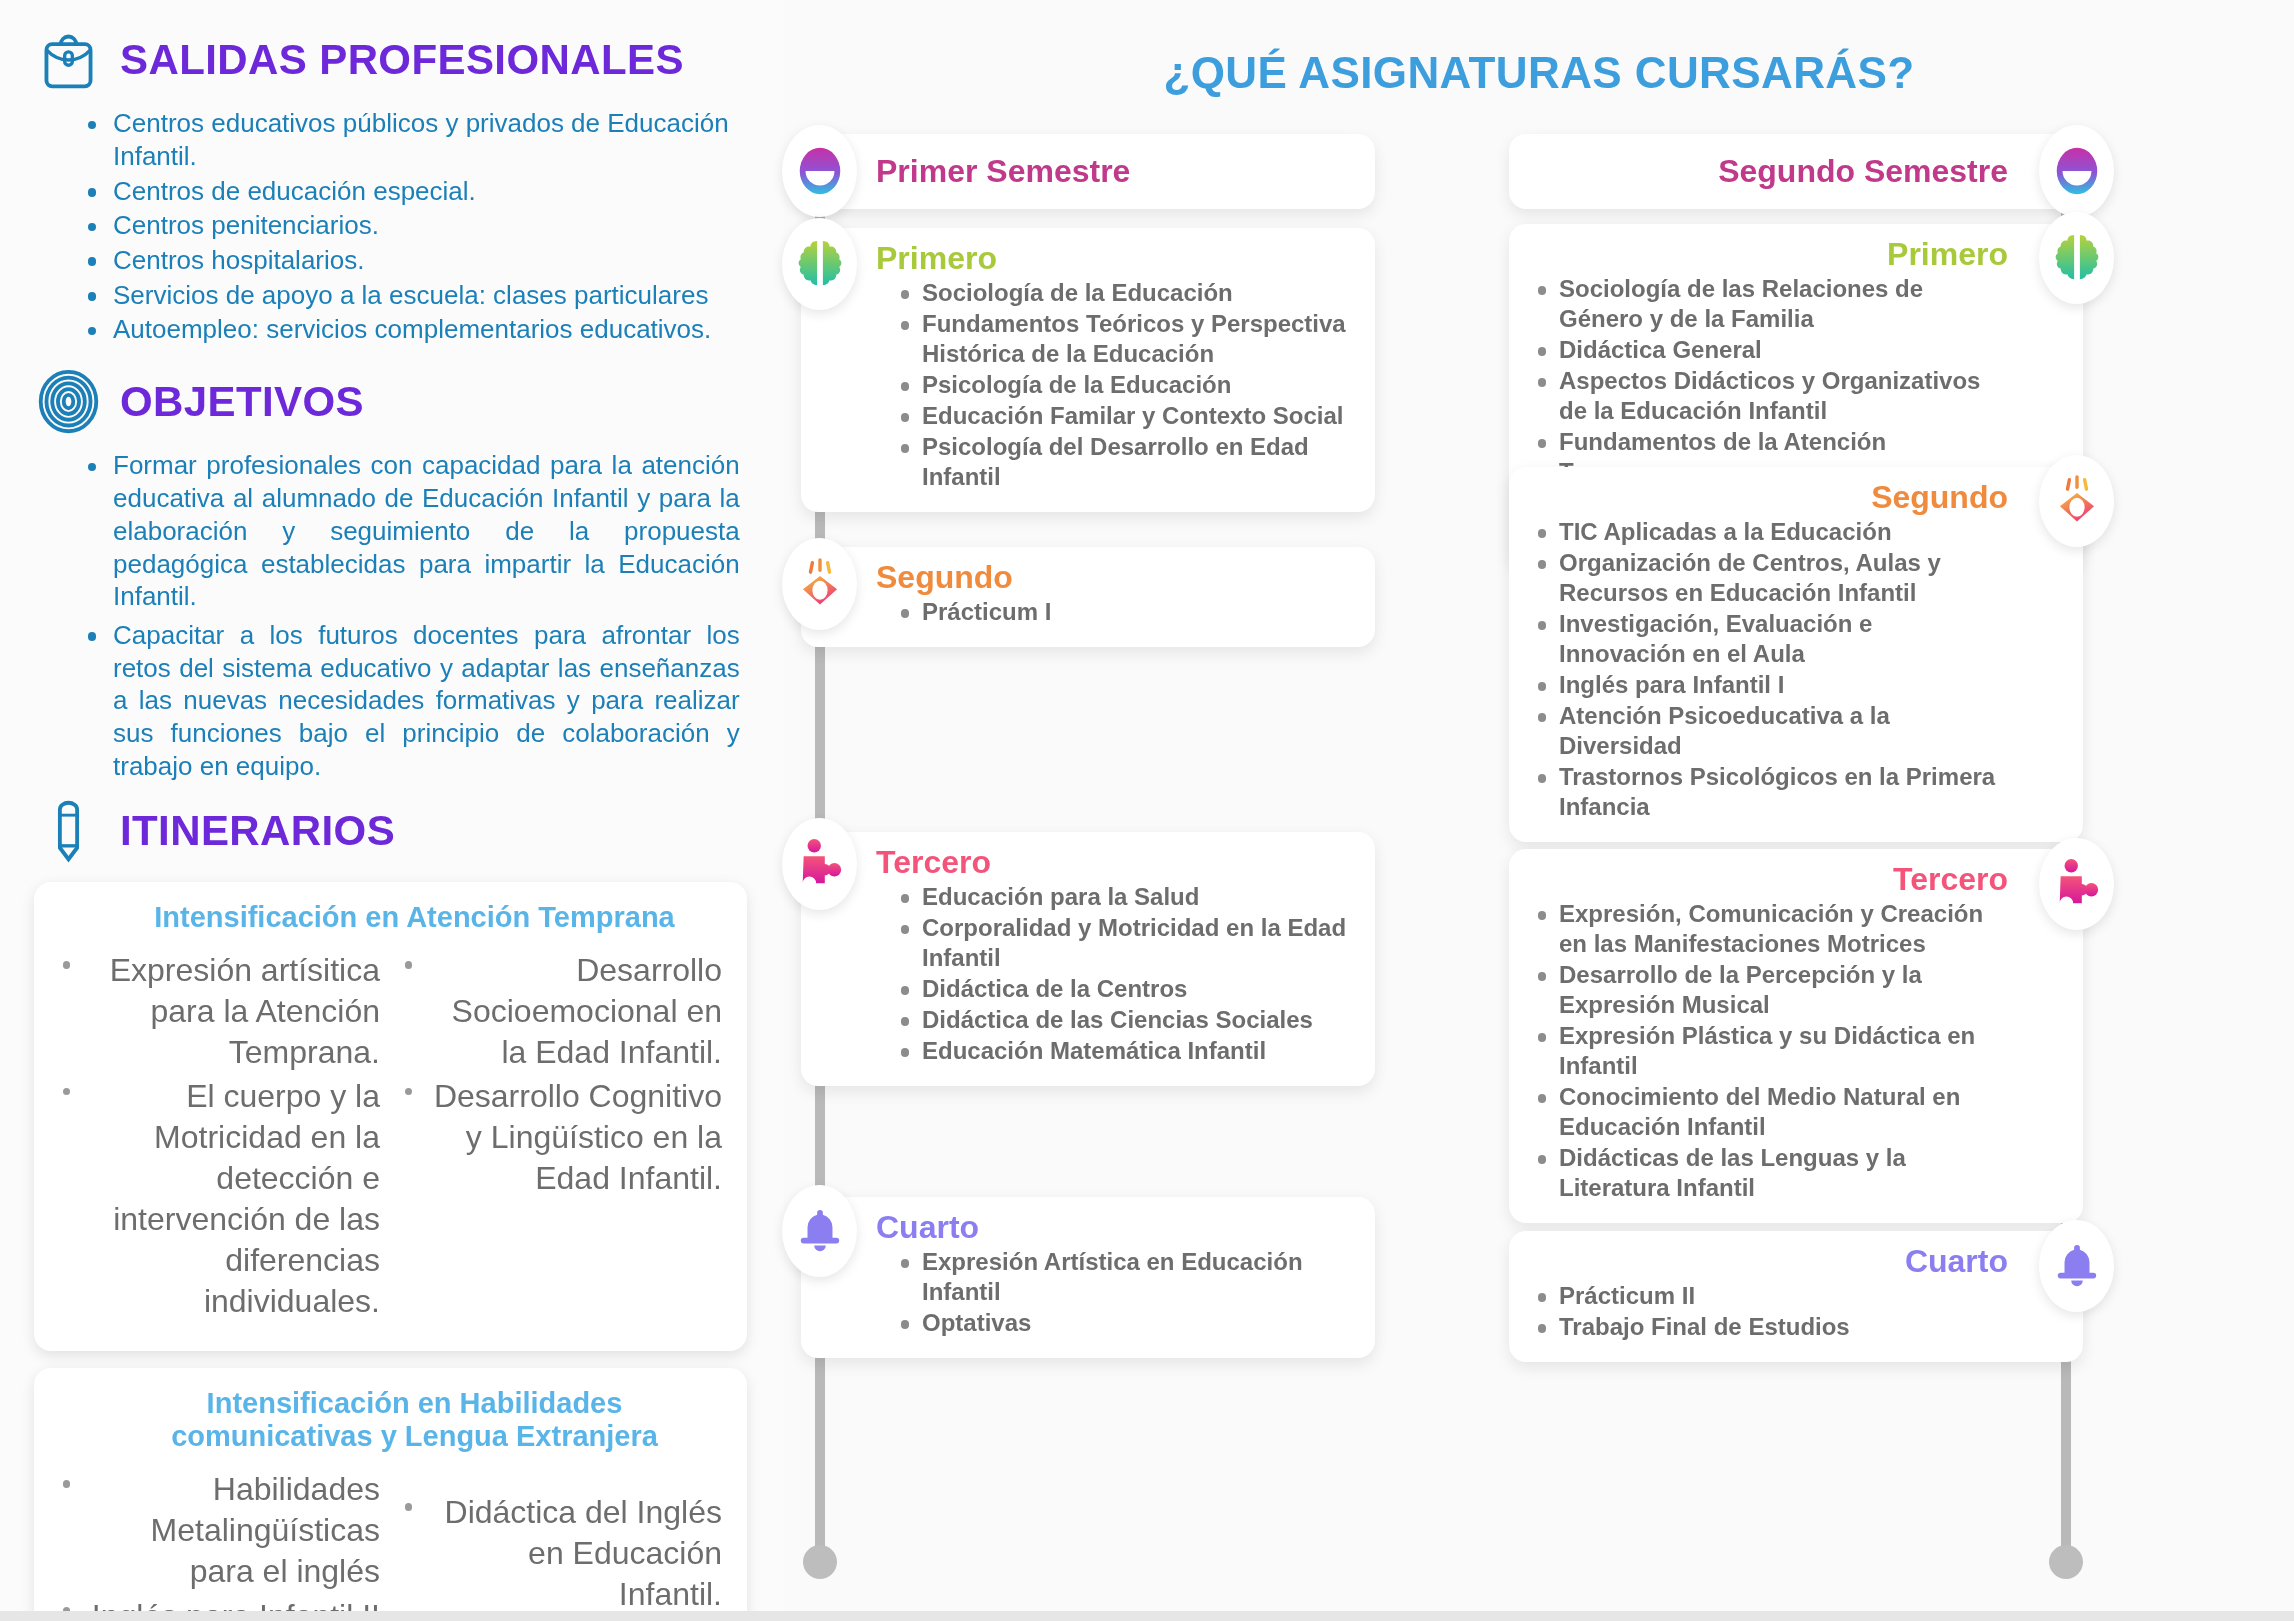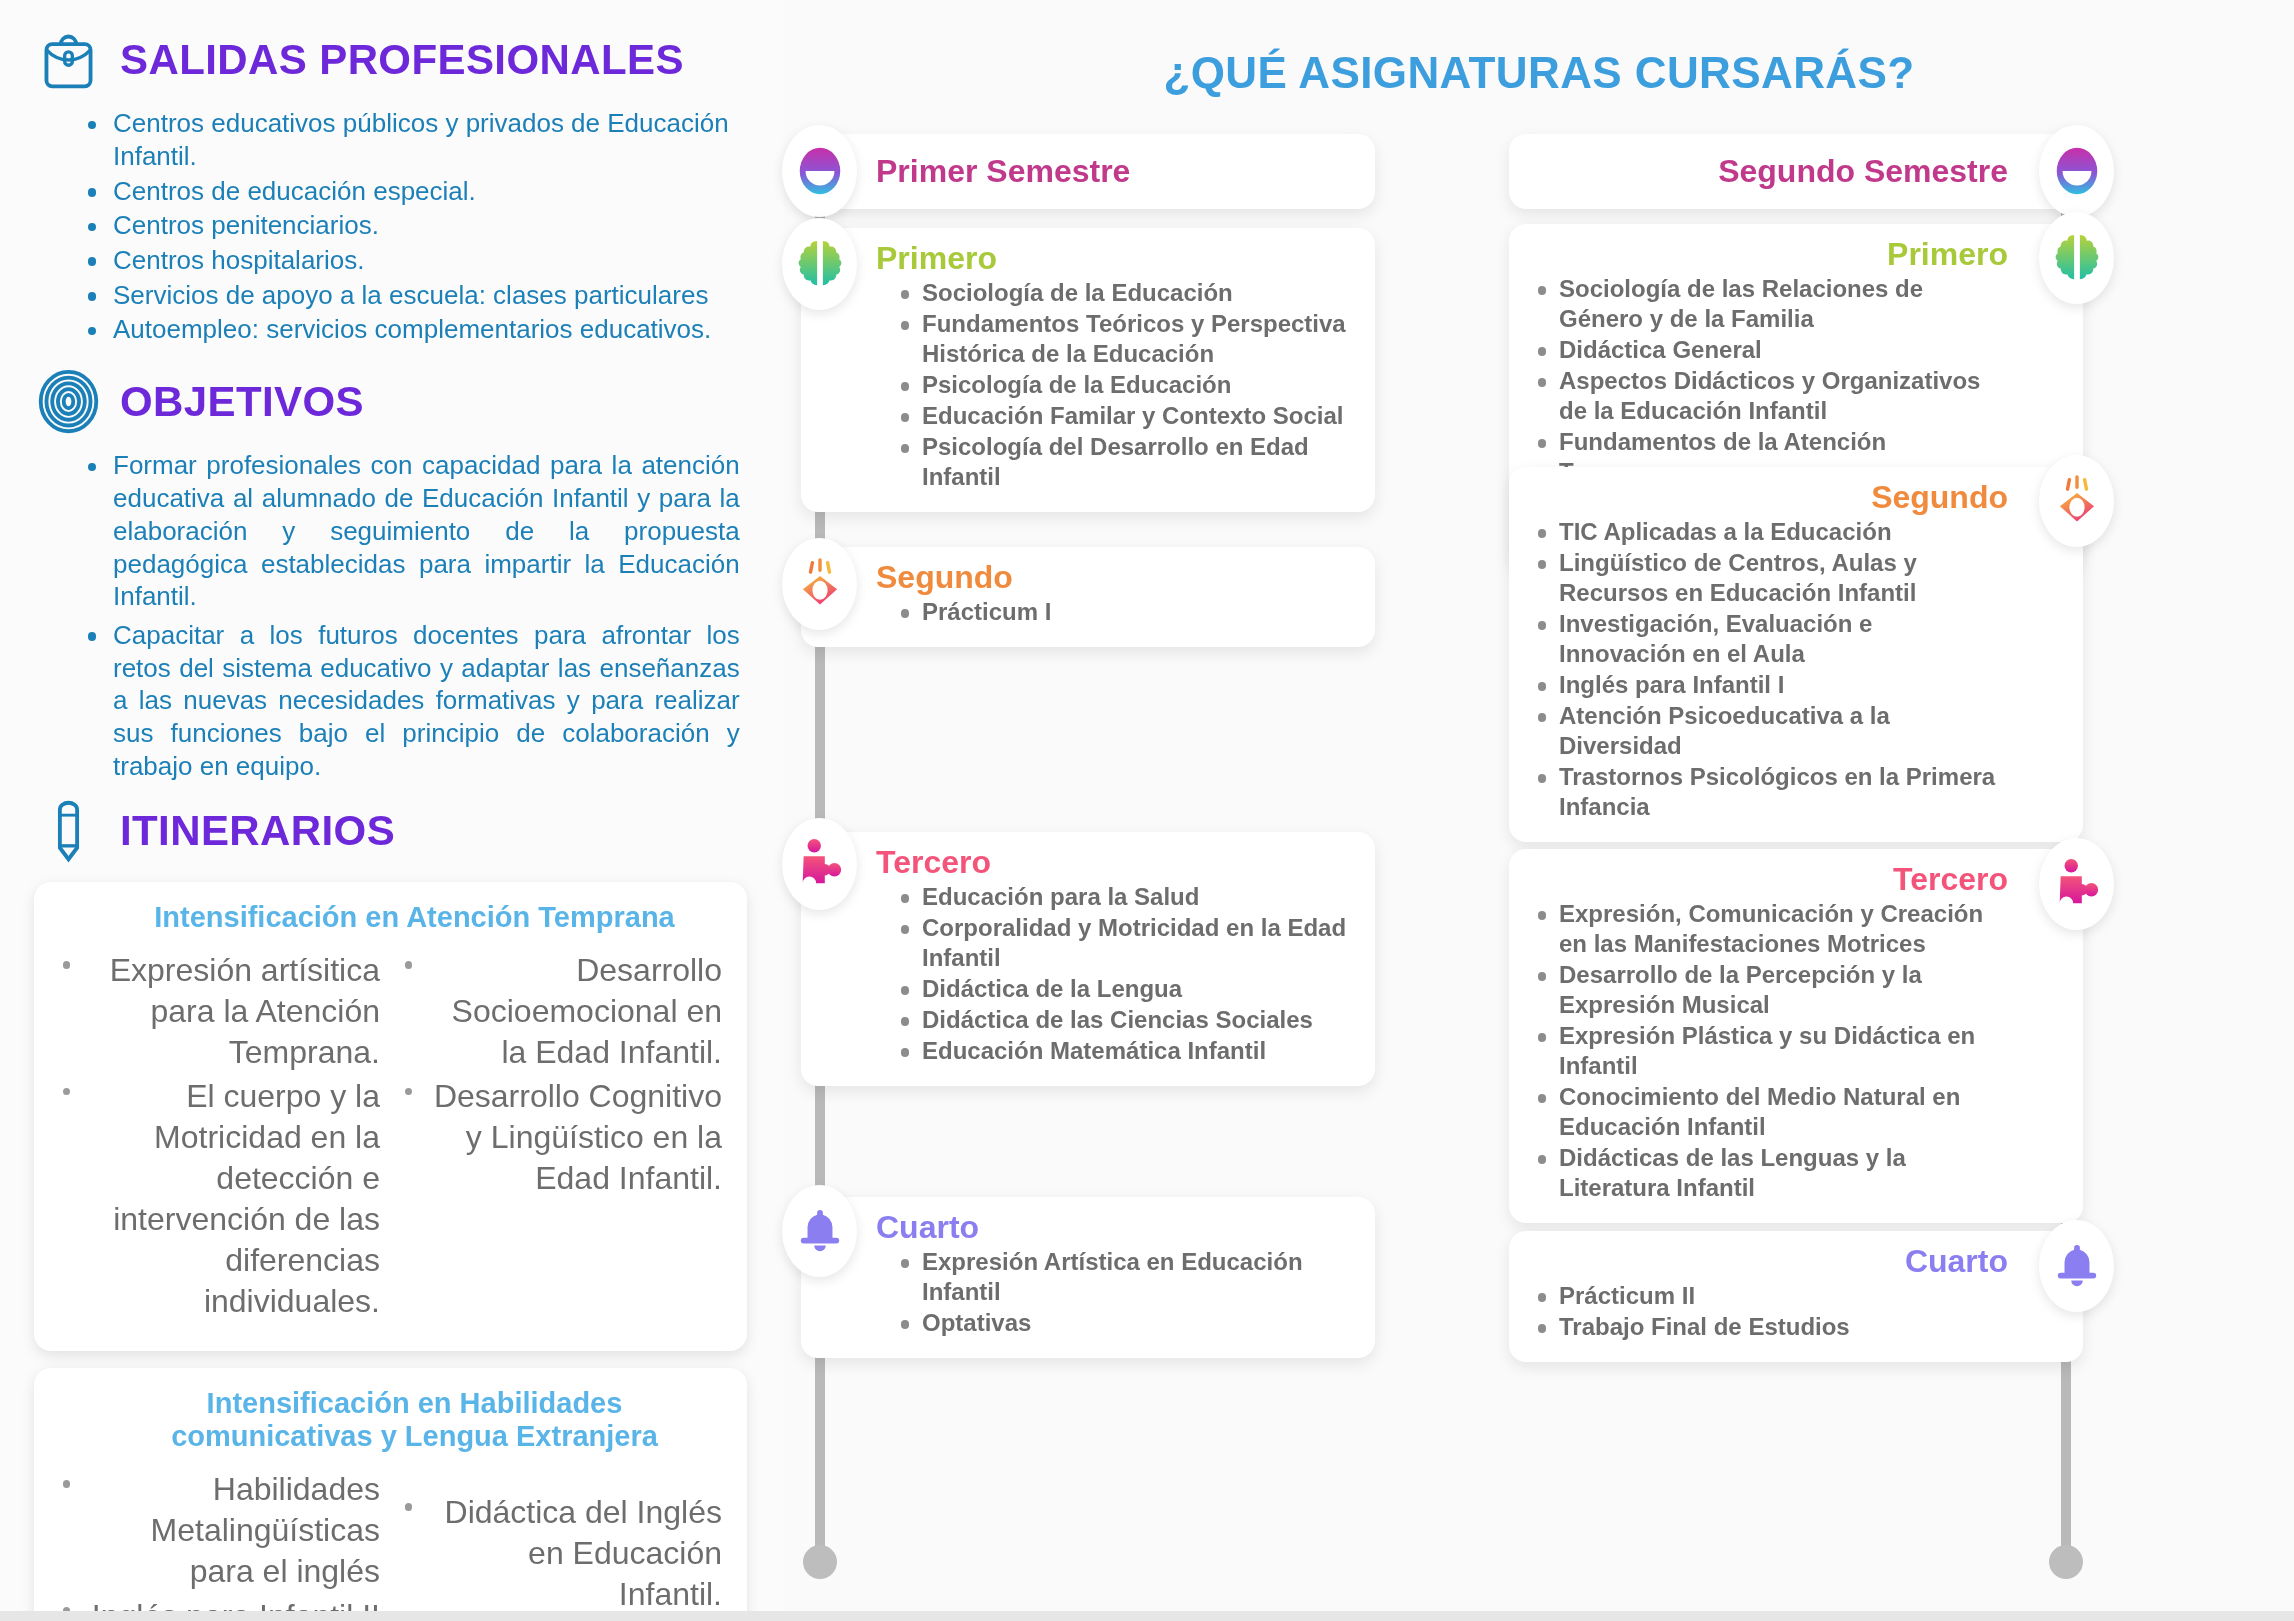--- a/index.html
+++ b/index.html
@@ -376,21 +376,21 @@
           <path d="M26 20 L44 34 L26 50 L8 34 Z" fill="url(#g-eye1)"></path>
           <ellipse cx="26" cy="35" rx="8" ry="10" fill="#ffffff"></ellipse>
         </svg>
       </div>
 
       <div class="tl-card yr-card" style="top:698px;">
         <div class="yr-title" style="color:#f4547a">Tercero</div>
         <ul class="yr-list">
           <li>Educación para la Salud</li>
           <li>Corporalidad y Motricidad en la Edad Infantil</li>
-          <li>Didáctica de la Lengua</li>
+          <li>Didáctica de la Centros</li>
           <li>Didáctica de las Ciencias Sociales</li>
           <li>Educación Matemática Infantil</li>
         </ul>
       </div>
       <div class="badge" style="top:684px;">
         <svg width="50" height="54" viewBox="0 0 52 56">
           <defs>
               <linearGradient id="g-puz1" x1="0.5" y1="0" x2="0.5" y2="1">
             <stop offset="0%" stop-color="#f4547a"></stop>
                 <stop offset="100%" stop-color="#d6179c"></stop>
@@ -458,21 +458,21 @@
             </defs>
           <path d="M23 4 c-5 0 -7 3 -7 6 c-4 -1 -7 2 -7 6 c-3 1 -4 4 -3 7 c-3 2 -3 6 0 8 c-2 3 -1 7 3 8 c0 4 3 7 7 6 c1 3 3 5 7 5 z" fill="url(#g-brain2)"></path>
           <path d="M29 4 c5 0 7 3 7 6 c4 -1 7 2 7 6 c3 1 4 4 3 7 c3 2 3 6 0 8 c2 3 1 7 -3 8 c0 4 -3 7 -7 6 c-1 3 -3 5 -7 5 z" fill="url(#g-brain2)"></path>
         </svg>
       </div>
 
       <div class="tl-card yr-card" style="top:333px;">
         <div class="yr-title" style="color:#f08a3c">Segundo</div>
         <ul class="yr-list">
           <li>TIC Aplicadas a la Educación</li>
-          <li>Lingüístico de Centros, Aulas y Recursos en Educación Infantil</li>
+          <li>Organización de Centros, Aulas y Recursos en Educación Infantil</li>
           <li>Investigación, Evaluación e Innovación en el Aula</li>
           <li>Inglés para Infantil I</li>
           <li>Atención Psicoeducativa a la Diversidad</li>
           <li>Trastornos Psicológicos en la Primera Infancia</li>
         </ul>
       </div>
       <div class="badge" style="top:321px;">
         <svg width="50" height="55" viewBox="0 0 52 58">
           <defs>
               <linearGradient id="g-eye2" x1="0.2" y1="0" x2="0.8" y2="1">

